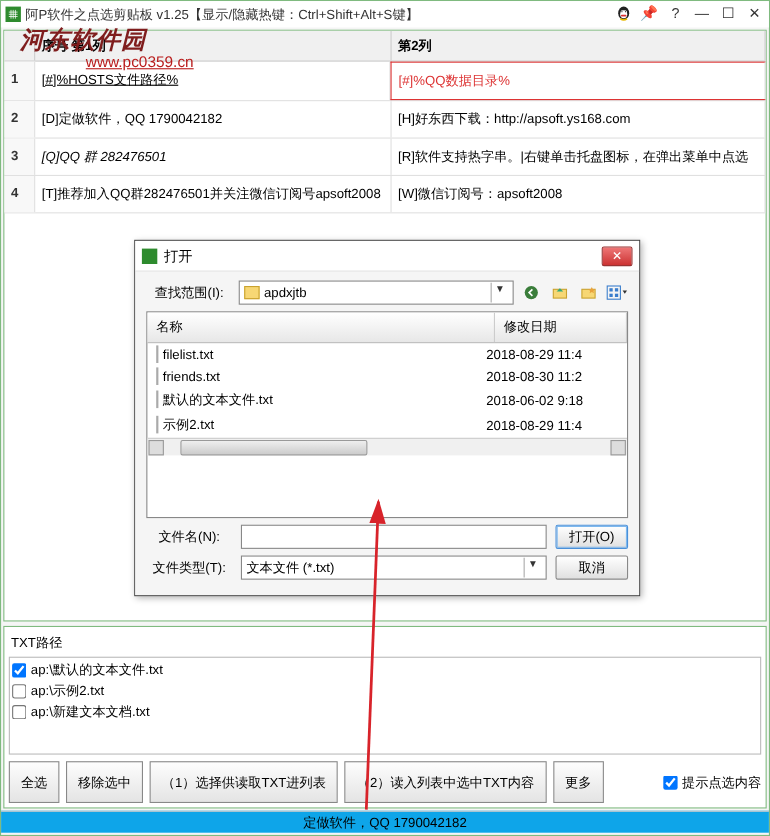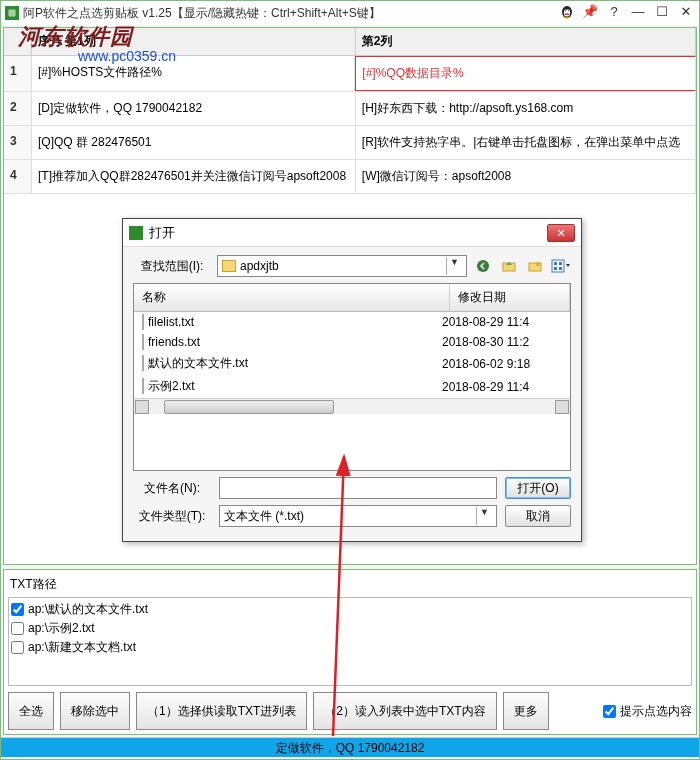--- a/index.html
+++ b/index.html
@@ -7,21 +7,21 @@
 .window { width: 700px; height: 760px; border: 1px solid #7fba7f; background: #f5f5f5; display: flex; flex-direction: column; }
 .titlebar { height: 24px; background: #fff; display: flex; align-items: center; padding: 0 4px; font-size: 12px; color: #333; }
 .titlebar-icon { width: 14px; height: 14px; background: #2e8b2e; margin-right: 4px; display: inline-flex; align-items: center; justify-content: center; }
 .titlebar-icon svg { width: 10px; height: 10px; }
 .titlebar-text { flex: 1; }
 .titlebar-controls { display: flex; gap: 6px; align-items: center; }
 .qq-icon { width: 16px; height: 16px; }
 .win-btn { width: 18px; height: 16px; font-size: 13px; text-align: center; color: #333; cursor: pointer; line-height: 14px; }
 
 .watermark { position: absolute; top: 22px; left: 18px; font-size: 22px; color: #7f1d1d; font-weight: bold; letter-spacing: 1px; z-index: 10; pointer-events: none; font-style: italic; }
-.watermark-sub { position: absolute; top: 48px; left: 78px; font-size: 14px; color: #1d4ed8; z-index: 10; pointer-events: none; }
+.watermark-sub { position: absolute; top: 48px; left: 78px; font-size: 14px; color: #b91c1c; z-index: 10; pointer-events: none; text-decoration: underline; }
 
 .top-grid { margin: 2px; border: 1px solid #7fba7f; height: 538px; background: #fff; display: flex; flex-direction: column; }
 .grid-header { display: flex; background: #f0f0f0; border-bottom: 1px solid #ccc; }
 .grid-header .hcell-num { width: 28px; padding: 5px 6px; font-size: 12px; border-right: 1px solid #ccc; }
 .grid-header .hcell { flex: 1; padding: 5px 6px; font-size: 12px; font-weight: bold; border-right: 1px solid #ccc; }
 .grid-row { display: flex; border-bottom: 1px solid #e0e0e0; }
 .grid-row .rcell-num { width: 28px; padding: 8px 6px; font-size: 12px; font-weight: bold; color: #333; border-right: 1px solid #e0e0e0; background: #f8f8f8; }
 .grid-row .rcell { flex: 1; padding: 8px 6px; font-size: 12px; border-right: 1px solid #e0e0e0; white-space: nowrap; overflow: hidden; }
 .highlight-cell { border: 1px solid #d33; color: #d33; }
 .grid-body { position: relative; flex: 1; }
@@ -109,31 +109,31 @@
 
   <div class="top-grid">
     <div class="grid-header">
       <div class="hcell-num"></div>
       <div class="hcell" style="flex:0.95">序号 第1列</div>
       <div class="hcell">第2列</div>
     </div>
     <div class="grid-body" id="grid-body">
         <div class="grid-row">
           <div class="rcell-num">1</div>
-          <div class="rcell" style="flex: 0.95 1 0%;">[#]%HOSTS文件路径%</div>
+          <div class="rcell" style="flex: 0.95 1 0%; text-decoration: underline;">[#]%HOSTS文件路径%</div>
           <div class="rcell highlight-cell">[#]%QQ数据目录%</div>
         </div>
         <div class="grid-row">
           <div class="rcell-num">2</div>
           <div class="rcell" style="flex: 0.95 1 0%;">[D]定做软件，QQ 1790042182</div>
           <div class="rcell">[H]好东西下载：http://apsoft.ys168.com</div>
         </div>
         <div class="grid-row">
           <div class="rcell-num">3</div>
-          <div class="rcell" style="flex: 0.95 1 0%;">[Q]QQ 群 282476501</div>
+          <div class="rcell" style="flex: 0.95 1 0%; font-style: italic;">[Q]QQ 群 282476501</div>
           <div class="rcell">[R]软件支持热字串。|右键单击托盘图标，在弹出菜单中点选</div>
         </div>
         <div class="grid-row">
           <div class="rcell-num">4</div>
           <div class="rcell" style="flex: 0.95 1 0%;">[T]推荐加入QQ群282476501并关注微信订阅号apsoft2008</div>
           <div class="rcell">[W]微信订阅号：apsoft2008</div>
         </div>
       </div>
   </div>
 

